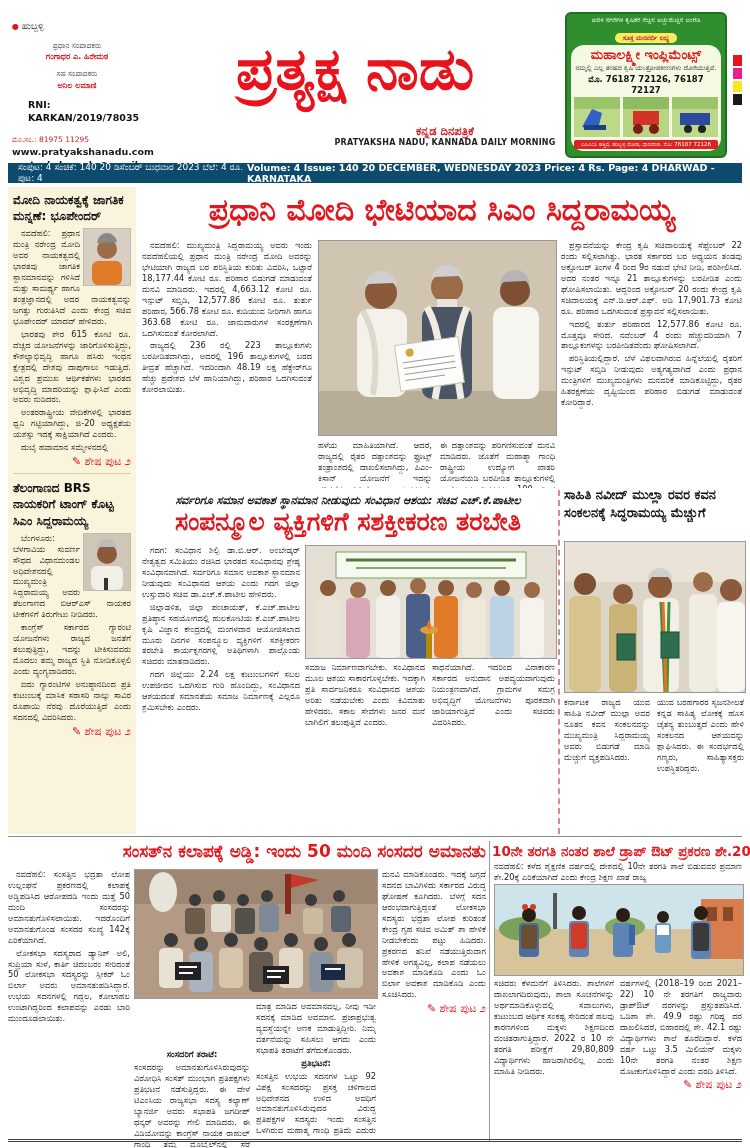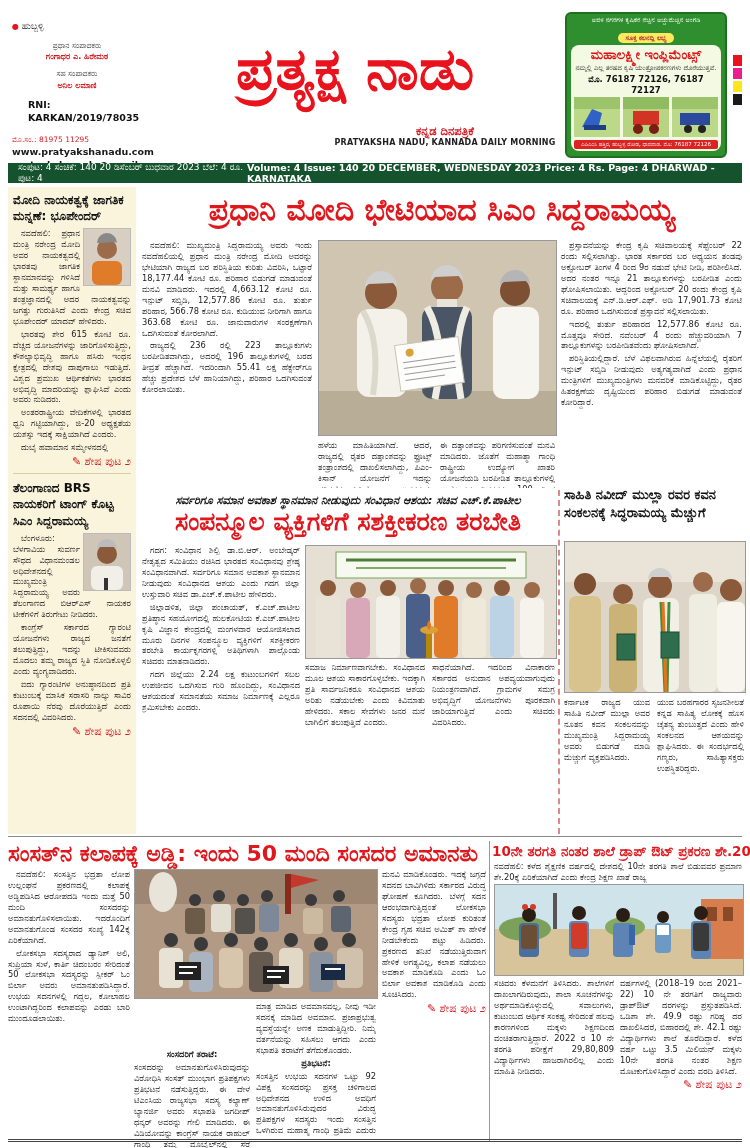--- a/index.html
+++ b/index.html
@@ -20,31 +20,31 @@
             color:#e8131c;white-space:nowrap;line-height:1.5;}
   .tagline{left:320px;top:124px;width:250px;text-align:center;}
   .tagline .kn{color:#d41920;font-size:11.5px;font-weight:bold;}
   .tagline .en{color:#222;font-size:8px;font-weight:bold;letter-spacing:.2px;}
   
   .ad{left:565px;top:12px;width:162px;height:146px;background:#2f8f2f;border-radius:6px;
       border:2px solid #1f6f1f;padding:3px 4px;box-sizing:border-box;text-align:center;}
   .ad .top{color:#fff;font-size:6.5px;line-height:1.2;}
   .ad .badge{display:inline-block;background:#ffe95e;color:#a33;border-radius:8px;
              font-size:6.5px;font-weight:bold;padding:1px 8px;margin:2px 0;}
-  .ad .inner{background:#f4f9e4;border-radius:8px;padding:2px 3px;}
+  .ad .inner{background:#f4f9e4;border-radius:13px;padding:2px 3px;}
   .ad .brand{color:#e01217;font-weight:800;font-size:13px;line-height:1.25;}
   .ad .desc{color:#222;font-size:6.8px;line-height:1.25;margin-top:1px;}
   .ad .phn{color:#111;font-weight:bold;font-size:8.5px;margin:1px 0 2px;}
   .ad .thumbs{display:flex;gap:3px;justify-content:center;}
   .ad .addr{background:#d22;color:#fff;font-size:5.5px;margin-top:3px;border-radius:2px;
             padding:1px 2px;white-space:nowrap;overflow:hidden;}
   .regmarks{left:733px;top:55px;width:9px;}
   .regmarks div{width:9px;height:11px;margin-bottom:2px;}
   
-  .infobar{left:8px;top:163px;width:734px;height:20px;background:#14532d;color:#fff;
+  .infobar{left:8px;top:163px;width:734px;height:20px;background:#0c4a6e;color:#fff;
            display:flex;align-items:center;justify-content:space-between;padding:0 10px;
            box-sizing:border-box;}
   .infobar .kn{font-size:9px;}
   .infobar .en{font-size:9.5px;font-weight:bold;}
   
   .leftbox{left:8px;top:187px;width:128px;height:647px;background:#fbf4dd;
            padding:5px 5px;box-sizing:border-box;overflow:hidden;}
   .ltitle{font-weight:800;font-size:12px;line-height:1.35;color:#111;margin:0 0 4px;}
   .bt{font-size:8.3px;line-height:1.32;text-align:justify;color:#1b1b1b;}
   .bt p{margin:0 0 2px;text-indent:8px;}
@@ -56,22 +56,22 @@
            font-weight:800;font-size:30px;white-space:nowrap;}
   .col{overflow:hidden;}
   .photo{border:1px solid #999;background:#cdc3ae;}
   
   .kicker{left:142px;top:494px;width:412px;text-align:center;font-weight:800;font-size:11px;color:#111;font-style:italic;}
   .mid-hl{left:142px;top:507px;width:412px;text-align:center;color:#e0181d;font-weight:800;
           font-size:25px;white-space:nowrap;}
   .vdash{left:558px;top:490px;height:344px;border-left:2px dashed #d98a8a;}
   .rtitle{left:564px;top:486px;width:180px;font-weight:800;font-size:13px;line-height:1.4;color:#111;}
   .hsep{left:8px;top:836px;width:734px;border-top:1px solid #8a8a8a;}
-  .bl-hl{left:8px;top:841px;width:478px;text-align:left;color:#e0181d;font-weight:800;
-         font-size:22px;white-space:nowrap;}
+  .bl-hl{left:8px;top:841px;width:478px;text-align:right;color:#e0181d;font-weight:800;
+         font-size:17px;white-space:nowrap;}
   .br-hl{left:492px;top:843px;width:252px;text-align:center;color:#e0181d;font-weight:800;
          font-size:13.5px;white-space:nowrap;}
   .vsep{left:489px;top:841px;height:300px;border-left:1px solid #999;}
   .sub{font-weight:800;text-align:center;text-indent:0 !important;}
   .botrule{left:8px;top:1139px;width:734px;border-top:3px double #444;}
 </style>
 </head>
 <body>
 
 <div class="page">
@@ -94,21 +94,21 @@
 
   <div class="abs masthead">ಪ್ರತ್ಯಕ್ಷ ನಾಡು</div>
 
   <div class="abs tagline">
     <div class="kn">ಕನ್ನಡ ದಿನಪತ್ರಿಕೆ</div>
     <div class="en">PRATYAKSHA NADU, KANNADA DAILY MORNING</div>
   </div>
 
   <div class="abs ad">
     <div class="top">ಅವಳಿ ನಗರಗಳ ಕೃಷಿಕರ ನೆಚ್ಚಿನ ಅಚ್ಚುಮೆಚ್ಚಿನ ಅಂಗಡಿ</div>
-    <div class="badge">ಸೂಕ್ತ ಕಲನದ್ಲಿ ಲಭ್ಯ</div>
+    <div class="badge">ಸೂಕ್ತ ಮನವರ್ಲಿ ಲಭ್ಯ</div>
     <div class="inner">
       <div class="brand">ಮಹಾಲಕ್ಷ್ಮೀ ಇಂಪ್ಲಿಮೆಂಟ್ಸ್</div>
       <div class="desc">ನಮ್ಮಲ್ಲಿ ಎಲ್ಲ ತರಹದ ಕೃಷಿ ಯಂತ್ರೋಪಕರಣಗಳು ದೊರೆಯುತ್ತವೆ.</div>
       <div class="phn">ಮೊ. 76187 72126, 76187 72127</div>
       <div class="thumbs">
         <svg width="46" height="40">
             <rect width="46" height="40" fill="#bcd98a"></rect>
             <rect width="46" height="12" fill="#9cc46a"></rect>
             <polygon points="8,30 18,12 28,16 24,32" fill="#2f62c4"></polygon>
             <rect x="10" y="28" width="22" height="5" fill="#1d3f86"></rect>
@@ -177,21 +177,21 @@
         <p>ಐದು ಗ್ಯಾರಂಟಿಗಳ ಅನುಷ್ಠಾನದಿಂದ ಪ್ರತಿ ಕುಟುಂಬಕ್ಕೆ ಮಾಸಿಕ ಸರಾಸರಿ ನಾಲ್ಕು ಸಾವಿರ ರೂಪಾಯಿ ನೆರವು ದೊರೆಯುತ್ತಿದೆ ಎಂದು ಸದನದಲ್ಲಿ ವಿವರಿಸಿದರು.</p>
       </div>
       <div class="cont">✎ ಶೇಷ ಪುಟ ೨</div>
     </div>
   </div>
 
   <div class="abs lead-hl">ಪ್ರಧಾನಿ ಮೋದಿ ಭೇಟಿಯಾದ ಸಿಎಂ ಸಿದ್ದರಾಮಯ್ಯ</div>
 
   <div class="abs col bt" style="left:142px;top:240px;width:170px;height:248px;">
     <p>ನವದೆಹಲಿ: ಮುಖ್ಯಮಂತ್ರಿ ಸಿದ್ದರಾಮಯ್ಯ ಅವರು ಇಂದು ನವದೆಹಲಿಯಲ್ಲಿ ಪ್ರಧಾನ ಮಂತ್ರಿ ನರೇಂದ್ರ ಮೋದಿ ಅವರನ್ನು ಭೇಟಿಯಾಗಿ ರಾಜ್ಯದ ಬರ ಪರಿಸ್ಥಿತಿಯ ಕುರಿತು ವಿವರಿಸಿ, ಒಟ್ಟಾರೆ 18,177.44 ಕೋಟಿ ರೂ. ಪರಿಹಾರ ಬಿಡುಗಡೆ ಮಾಡುವಂತೆ ಮನವಿ ಮಾಡಿದರು. ಇದರಲ್ಲಿ 4,663.12 ಕೋಟಿ ರೂ. ಇನ್ಪುಟ್ ಸಬ್ಸಿಡಿ, 12,577.86 ಕೋಟಿ ರೂ. ತುರ್ತು ಪರಿಹಾರ, 566.78 ಕೋಟಿ ರೂ. ಕುಡಿಯುವ ನೀರಿಗಾಗಿ ಹಾಗೂ 363.68 ಕೋಟಿ ರೂ. ಜಾನುವಾರುಗಳ ಸಂರಕ್ಷಣೆಗಾಗಿ ಒದಗಿಸುವಂತೆ ಕೋರಲಾಗಿದೆ.</p>
-    <p>ರಾಜ್ಯದಲ್ಲಿ 236 ರಲ್ಲಿ 223 ತಾಲ್ಲೂಕುಗಳು ಬರಪೀಡಿತವಾಗಿದ್ದು, ಅದರಲ್ಲಿ 196 ತಾಲ್ಲೂಕುಗಳಲ್ಲಿ ಬರದ ತೀವ್ರತೆ ಹೆಚ್ಚಾಗಿದೆ. ಇದರಿಂದಾಗಿ 55.41 ಲಕ್ಷ ಹೆಕ್ಟೇರ್‌ಗೂ ಹೆಚ್ಚು ಪ್ರದೇಶದ ಬೆಳೆ ಹಾನಿಯಾಗಿದ್ದು, ಪರಿಹಾರ ಒದಗಿಸುವಂತೆ ಕೋರಲಾಯಿತು.</p>
+    <p>ರಾಜ್ಯದಲ್ಲಿ 236 ರಲ್ಲಿ 223 ತಾಲ್ಲೂಕುಗಳು ಬರಪೀಡಿತವಾಗಿದ್ದು, ಅದರಲ್ಲಿ 196 ತಾಲ್ಲೂಕುಗಳಲ್ಲಿ ಬರದ ತೀವ್ರತೆ ಹೆಚ್ಚಾಗಿದೆ. ಇದರಿಂದಾಗಿ 48.19 ಲಕ್ಷ ಹೆಕ್ಟೇರ್‌ಗೂ ಹೆಚ್ಚು ಪ್ರದೇಶದ ಬೆಳೆ ಹಾನಿಯಾಗಿದ್ದು, ಪರಿಹಾರ ಒದಗಿಸುವಂತೆ ಕೋರಲಾಯಿತು.</p>
   </div>
 
   <svg class="abs photo" style="left:318px;top:240px;" width="237" height="194">
     <rect width="237" height="194" fill="#cfc5b0"></rect>
     <rect y="150" width="237" height="44" fill="#b8ad96"></rect>
 
     <circle cx="62" cy="52" r="16" fill="#8a5a3b"></circle>
       <path d="M46,46 a16,16 0 0 1 32,0 l-4,-4 -24,1z" fill="#cfcfcf"></path>
     <rect x="38" y="68" width="50" height="88" rx="12" fill="#f4f1ea"></rect>
     <path d="M44,70 q18,30 10,84" stroke="#ddd8cc" stroke-width="6" fill="none"></path>

